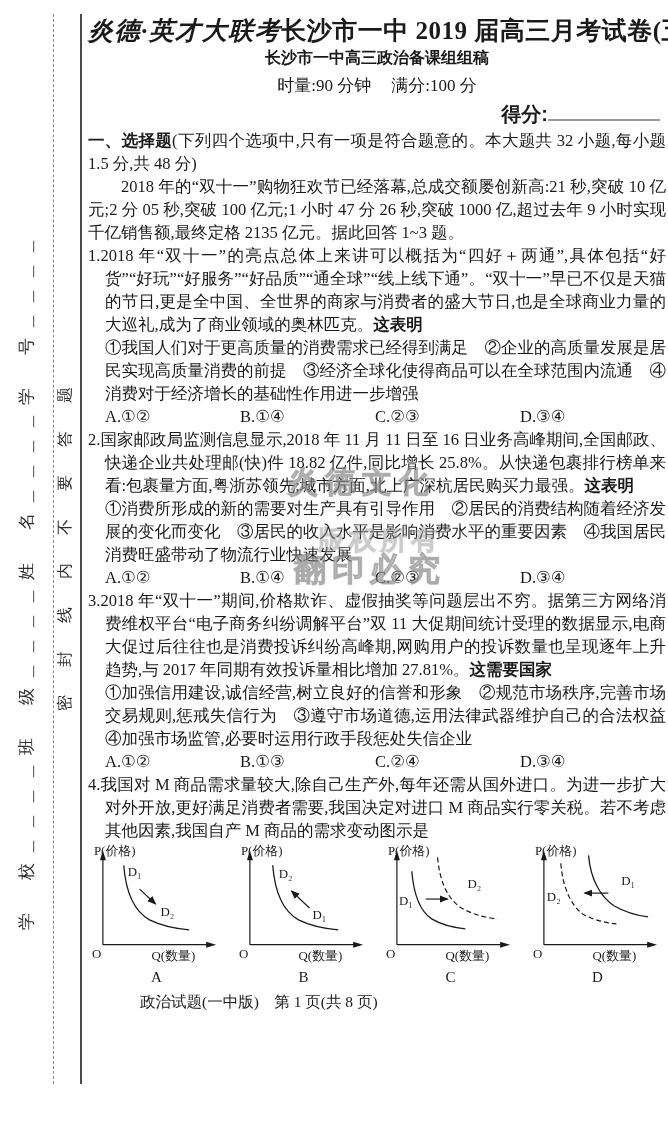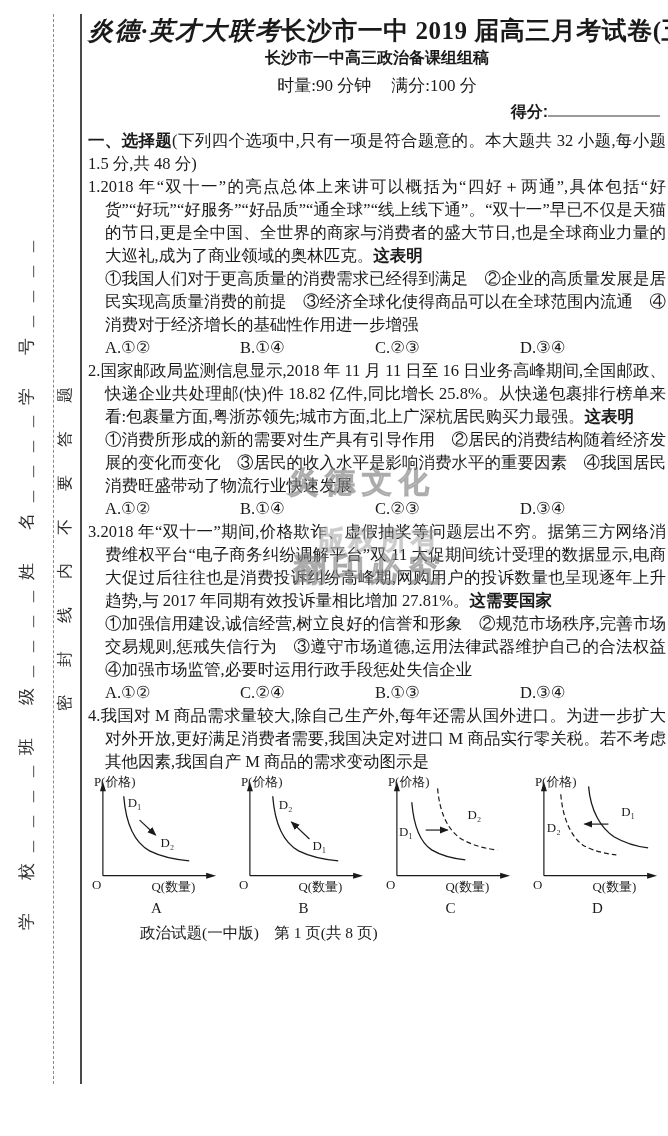--- a/index.html
+++ b/index.html
@@ -49,21 +49,21 @@
     font-family:"Liberation Sans","DejaVu Sans",sans-serif;
   }
   .subtitle {
     margin-top:1px; text-align:center; font-size:16px; font-weight:bold;
     font-family:"Liberation Sans","DejaVu Sans",sans-serif;
   }
   .meta { margin-top:5px; text-align:center; font-size:17px; }
   .meta .gap { display:inline-block; width:20px; }
   .score-row { margin-top:4px; text-align:right; padding-right:6px; height:28px; }
   .score-label {
-    font-size:16px; font-weight:bold;
+    font-size:20px; font-weight:bold;
     font-family:"Liberation Sans","DejaVu Sans",sans-serif;
   }
   .score-line {
     display:inline-block; width:112px; height:14px;
     border-bottom:2px solid #9a9a9a; vertical-align:baseline;
   }
   
   .sec-head, .intro, .stem, .items { 
     margin:0; font-size:16.5px; line-height:23px; text-align:justify;
   }
@@ -105,20 +105,21 @@
     <h1 class="title"><span class="brand">炎德·英才大联考</span><span>长沙市一中 2019 届高三月考试卷(五)</span></h1>
 
     <div class="subtitle">长沙市一中高三政治备课组组稿</div>
 
     <div class="meta"><span>时量:90 分钟</span><span class="gap"></span><span>满分:100 分</span></div>
 
     <div class="score-row"><span class="score-label">得分:</span><span class="score-line"></span></div>
 
     <p class="sec-head"><span class="sec-title">一、选择题</span><span>(下列四个选项中,只有一项是符合题意的。本大题共 32 小题,每小题 1.5 分,共 48 分)</span></p>
 
+    <p class="intro">2018 年的“双十一”购物狂欢节已经落幕,总成交额屡创新高:21 秒,突破 10 亿元;2 分 05 秒,突破 100 亿元;1 小时 47 分 26 秒,突破 1000 亿,超过去年 9 小时实现千亿销售额,最终定格 2135 亿元。据此回答 1~3 题。</p>
 
     <div class="q">
       <p class="stem"><span>1.</span><span>2018 年“双十一”的亮点总体上来讲可以概括为“四好＋两通”,具体包括“好货”“好玩”“好服务”“好品质”“通全球”“线上线下通”。“双十一”早已不仅是天猫的节日,更是全中国、全世界的商家与消费者的盛大节日,也是全球商业力量的大巡礼,成为了商业领域的奥林匹克。</span><span class="cue">这表明</span></p>
       <p class="items">①我国人们对于更高质量的消费需求已经得到满足　②企业的高质量发展是居民实现高质量消费的前提　③经济全球化使得商品可以在全球范围内流通　④消费对于经济增长的基础性作用进一步增强</p>
       <div class="opts">
         <span>A.①②</span>
         <span>B.①④</span>
         <span>C.②③</span>
         <span>D.③④</span>
       </div>
@@ -133,22 +134,22 @@
         <span>C.②③</span>
         <span>D.③④</span>
       </div>
     </div>
 
     <div class="q">
       <p class="stem"><span>3.</span><span>2018 年“双十一”期间,价格欺诈、虚假抽奖等问题层出不穷。据第三方网络消费维权平台“电子商务纠纷调解平台”双 11 大促期间统计受理的数据显示,电商大促过后往往也是消费投诉纠纷高峰期,网购用户的投诉数量也呈现逐年上升趋势,与 2017 年同期有效投诉量相比增加 27.81%。</span><span class="cue">这需要国家</span></p>
       <p class="items">①加强信用建设,诚信经营,树立良好的信誉和形象　②规范市场秩序,完善市场交易规则,惩戒失信行为　③遵守市场道德,运用法律武器维护自己的合法权益　④加强市场监管,必要时运用行政手段惩处失信企业</p>
       <div class="opts">
         <span>A.①②</span>
+        <span>B.①③</span>
         <span>C.②④</span>
-        <span>B.①③</span>
         <span>D.③④</span>
       </div>
     </div>
 
     <div class="q">
       <p class="stem"><span>4.</span><span>我国对 M 商品需求量较大,除自己生产外,每年还需从国外进口。为进一步扩大对外开放,更好满足消费者需要,我国决定对进口 M 商品实行零关税。若不考虑其他因素,我国自产 M 商品的需求变动图示是</span></p>
     </div>
 
     <div class="graphs">
 

